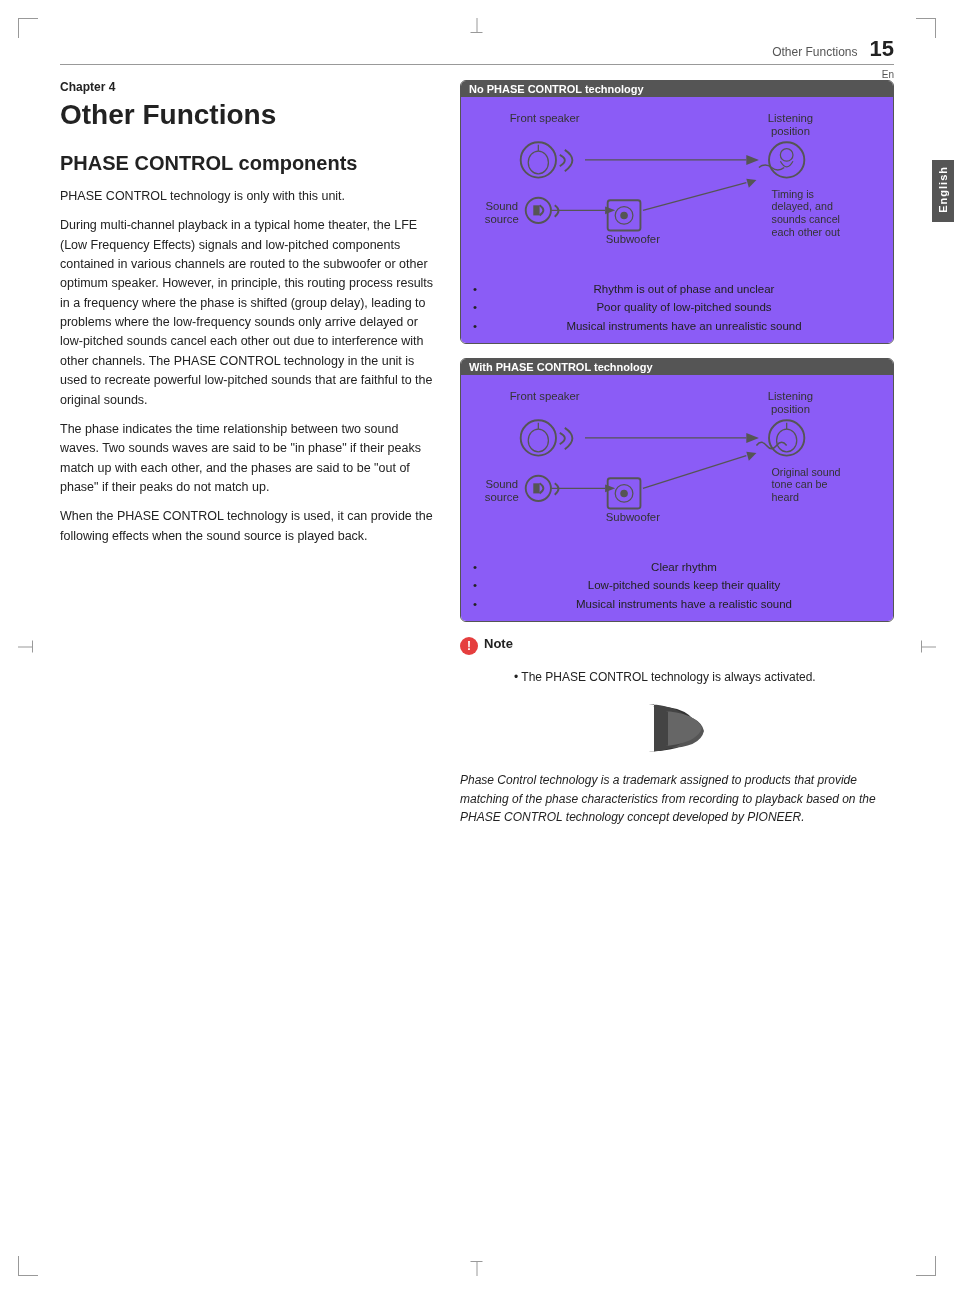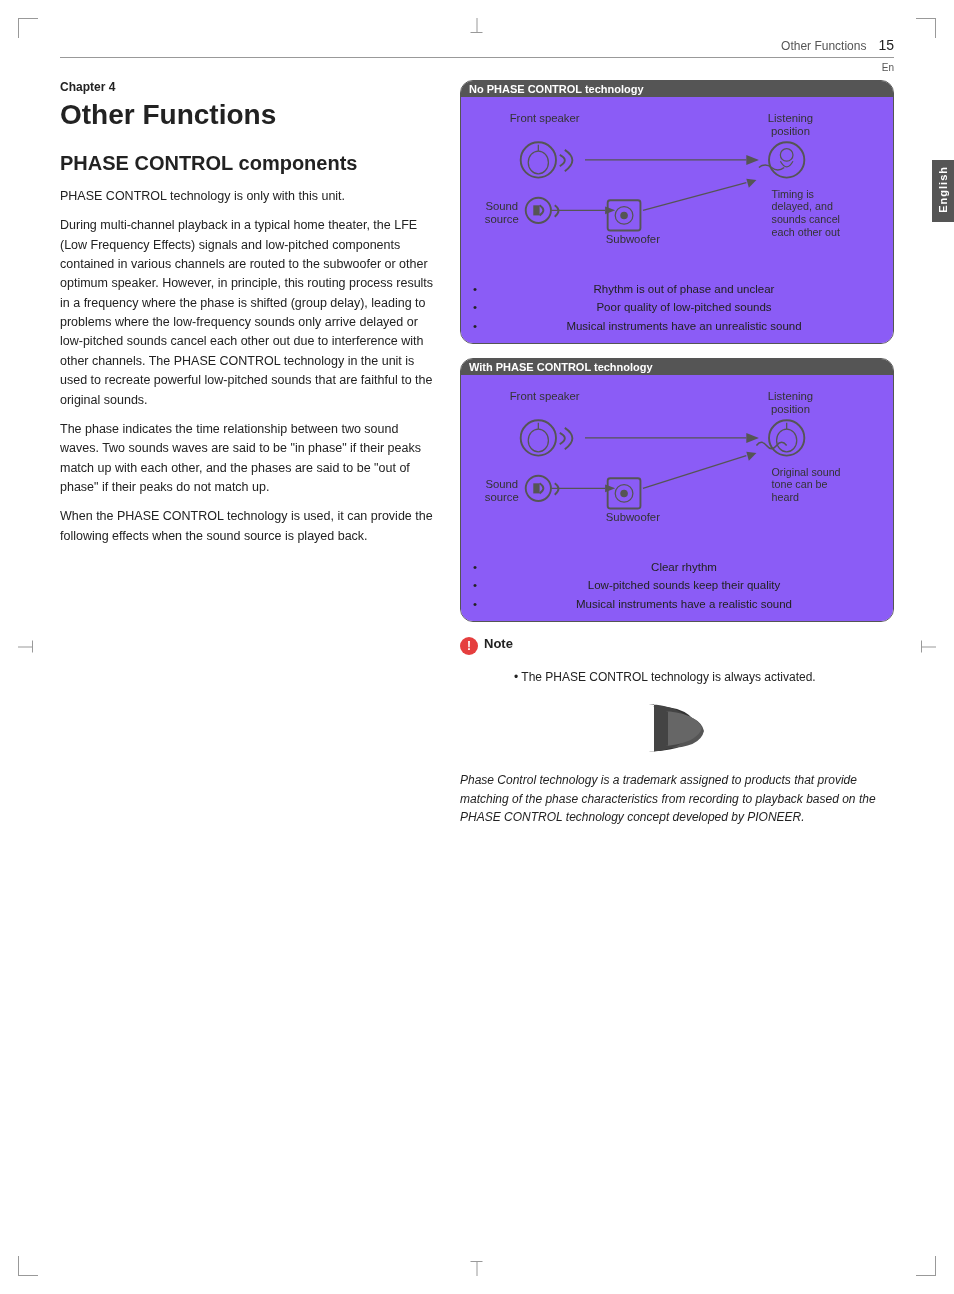--- a/index.html
+++ b/index.html
@@ -111,22 +111,22 @@
       display: flex;
       justify-content: flex-end;
       align-items: baseline;
     }
     .header-title {
       font-size: 12px;
       color: #555;
       margin-right: 12px;
     }
     .header-page-num {
-      font-size: 14px;
-      font-weight: normal;
+      font-size: 22px;
+      font-weight: bold;
       color: #222;
       line-height: 1;
       text-align: center;
     }
     .header-lang {
       font-size: 10px;
       color: #555;
       position: absolute;
       right: 0;
       bottom: -16px;
@@ -193,21 +193,21 @@
 
     
     .right-col {
       flex: 1;
       padding-top: 10px;
     }
 
     
     .diagram-box {
       border: 1px solid #555;
-      border-radius: 13px;
+      border-radius: 6px;
       margin-bottom: 14px;
       overflow: hidden;
     }
     .diagram-header {
       background: #555;
       color: #fff;
       font-size: 11px;
       padding: 2px 8px;
       font-weight: bold;
     }

